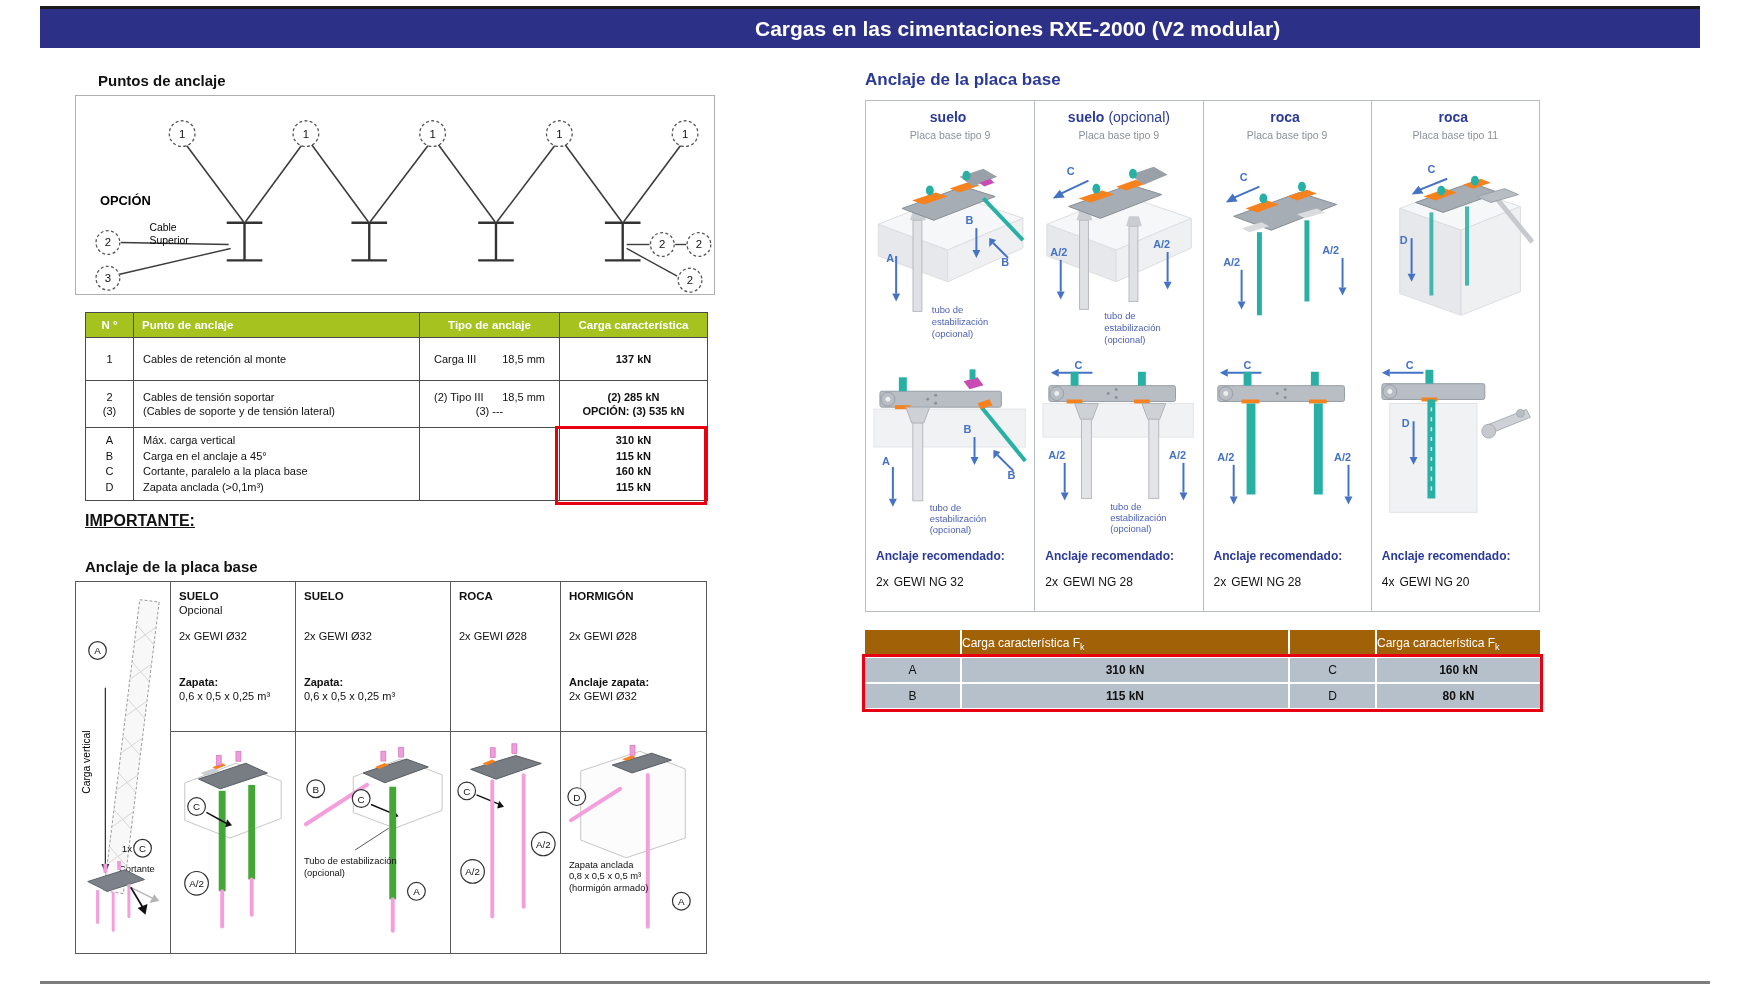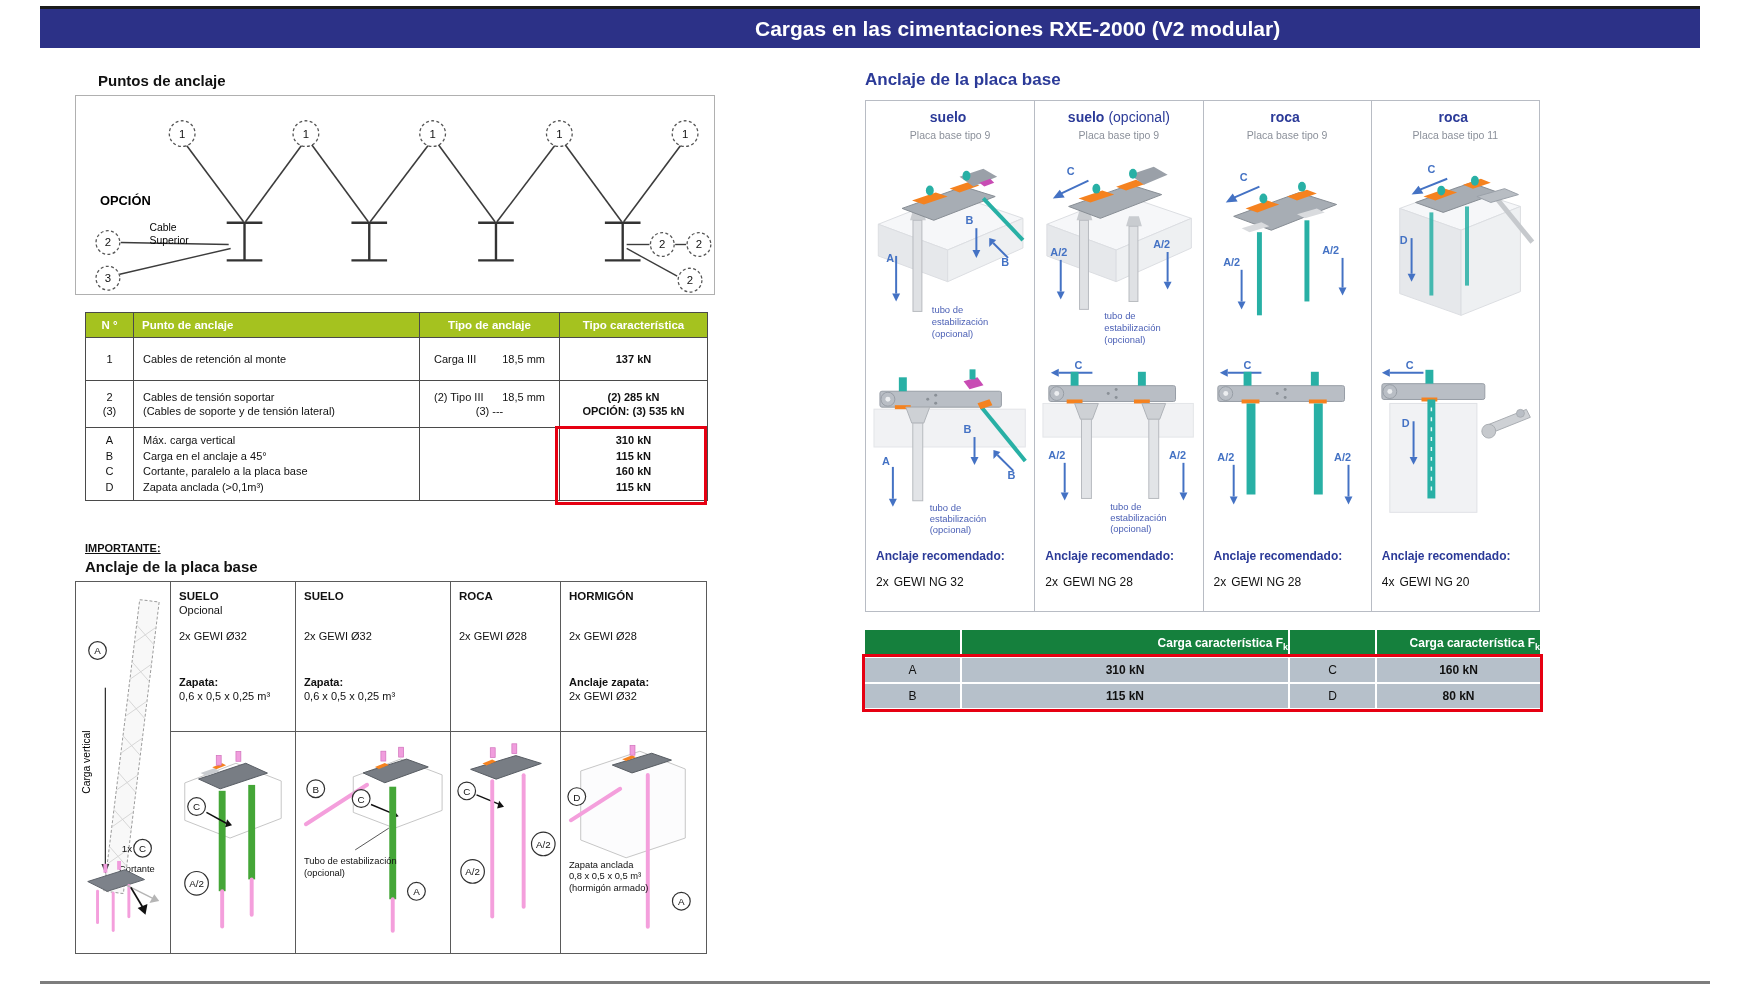--- a/index.html
+++ b/index.html
@@ -26,21 +26,21 @@
   .t1 .r2 td{height:47px}
   .t1 .r3 td{height:73px;vertical-align:top;padding-top:5px}
   .t1 .cnum{text-align:center}
   .t1 .cpunto{padding-left:9px}
   .t1 .ccarga{text-align:center;font-weight:700}
   .t1 .ln{height:15.5px;line-height:15.5px;white-space:nowrap}
   .t1 .tipoline{display:flex;justify-content:space-between;padding:0 10px}
   .t1 .tipocen{text-align:center}
   .redbox1{position:absolute;left:470px;top:114px;width:152px;height:79px;border:3px solid #e60012;pointer-events:none}
   
-  .imp{left:85px;top:541px;width:630px;display:flex;font-size:11px;line-height:1.45}
+  .imp{left:85px;top:509px;width:630px;display:flex;font-size:16px;line-height:1.45}
   .imp .lab{font-weight:700;text-decoration:underline;width:82px;flex:none}
   .imp .txt{width:548px}
   
   .t2{left:75px;top:581px;position:absolute}
   .t2 table{border-collapse:collapse;table-layout:fixed}
   .t2 td{border:1px solid #5a5a5a;vertical-align:top;padding:0}
   .t2 .txtcell{padding:7px 8px;font-size:11px;line-height:14px}
   .t2 .l1{font-weight:700;font-size:11.5px}
   .t2 .l2{min-height:14px}
   .t2 .l3{margin-top:12px;min-height:14px}
@@ -59,21 +59,21 @@
   .rp-rec{position:absolute;left:10px;top:448px;font-weight:700;color:#2b3a98;font-size:12px}
   .rp-recval{position:absolute;left:10px;top:474px;font-size:12px;color:#111}
   .rp-item{margin-left:5px}
   
   .ar{stroke:#4472c4;stroke-width:2;fill:none}
   .ah{fill:#4472c4}
   .al{fill:#4472c4;font-size:11px;font-weight:700;text-anchor:middle}
   .tb{fill:#4a5fb5;font-size:9.5px}
   
   .rtab{left:865px;top:630px;width:675px;display:grid;grid-template-columns:95px 326px 85px 163px;grid-template-rows:26px 24px 24px;gap:2px;background:#fff;position:absolute}
-  .rt-head{background:#15803d;color:#fff;font-weight:700;font-size:12px;text-align:right;line-height:26px}
+  .rt-head{background:#a16207;color:#fff;font-weight:400;font-size:12px;text-align:left;line-height:26px}
   .rt-head sub{font-size:9px}
   .rt-key{background:#b6c0ca;text-align:center;line-height:24px;font-size:12px}
   .rt-val{background:#b6c0ca;text-align:center;line-height:24px;font-size:12px;font-weight:700}
   .rt-redbox{left:862px;top:654px;width:681px;height:58px;border:3px solid #e60012;position:absolute;pointer-events:none}
   
   .footline{left:40px;top:981px;width:1670px;height:3px;background:#7d7d7d}
   
   .cc{fill:#fff;stroke:#2f2f2f;stroke-width:1.2}
   .ct{font-size:10px;text-anchor:middle;fill:#111}
   .ct9{font-size:9.5px;fill:#111}
@@ -153,21 +153,21 @@
           <col style="width:48px">
           <col style="width:286px">
           <col style="width:140px">
           <col style="width:148px">
         </colgroup>
       <thead>
         <tr>
           <th class="cen">N °</th>
           <th>Punto de anclaje</th>
           <th class="cen">Tipo de anclaje</th>
-          <th class="cen">Tipo característica</th>
+          <th class="cen">Carga característica</th>
         </tr>
       </thead>
       <tbody>
         <tr class="r1">
           <td class="cnum">1</td>
           <td class="cpunto">Cables de retención al monte</td>
           <td>
             <div class="tipoline">
                 <span>Carga III</span>
                 <span>18,5 mm</span>

